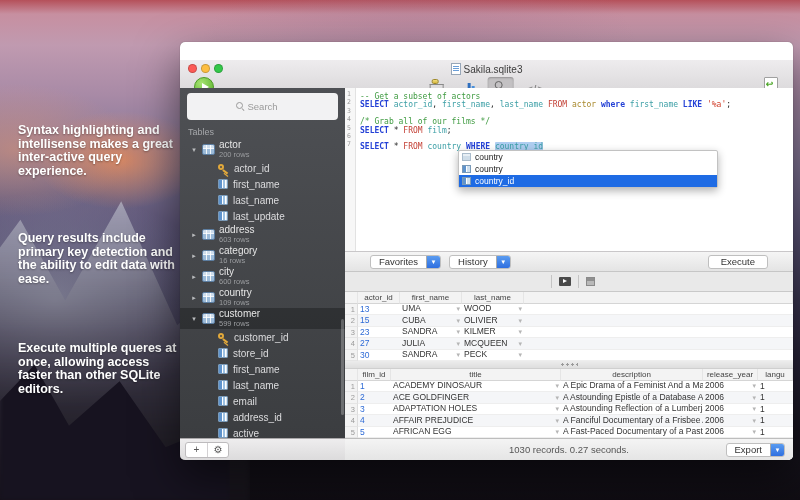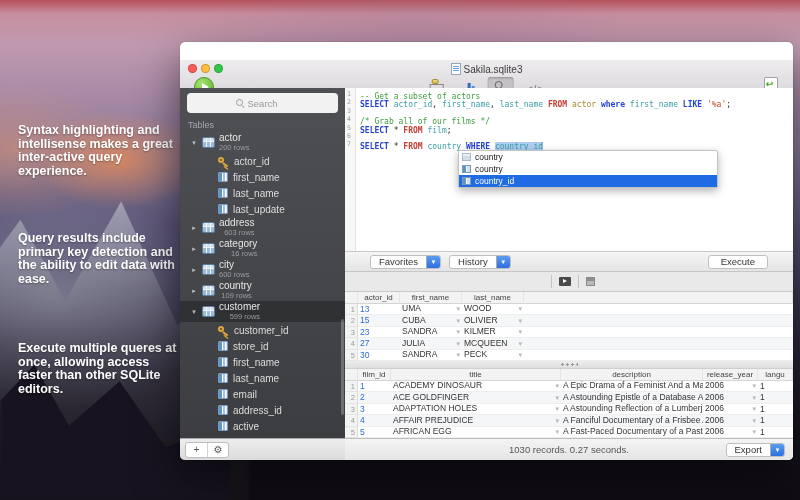--- a/index.html
+++ b/index.html
@@ -74,40 +74,40 @@
   .export-icon{width:12px;height:15px;background:#fff;border:1px solid #a0a0a0;border-radius:1px;position:relative;}
   .export-icon::before{content:"↩";color:#4ea82a;font-weight:bold;font-size:9px;position:absolute;left:1px;top:1px;}
   .export-icon::after{content:"▾";font-size:5px;color:#555;position:absolute;right:-6px;bottom:0;}
 
   
   .content{position:absolute;top:46px;left:0;right:0;bottom:0;display:flex;}
 
   
   .sidebar{width:165px;flex:none;background:linear-gradient(180deg,#4e5054,#3a3c3f);
     display:flex;flex-direction:column;position:relative;}
-  .search-field{margin:5px 7px 0;height:20px;background:rgba(255,255,255,.93);border-radius:4px;
+  .search-field{margin:5px 7px 0;height:27px;background:rgba(255,255,255,.93);border-radius:4px;
     display:flex;align-items:center;justify-content:center;gap:3px;flex:none;}
   .search-icon{width:9px;height:9px;position:relative;display:inline-block;flex:none;}
   .search-icon::before{content:"";position:absolute;left:0;top:0;width:5px;height:5px;
     border:1px solid #9a9a9a;border-radius:50%;}
   .search-icon::after{content:"";position:absolute;left:6px;top:6px;width:3px;height:1px;
     background:#9a9a9a;transform:rotate(45deg);transform-origin:left center;}
   .search-input{width:42px;border:none;outline:none;background:transparent;font-size:9.5px;
     color:#444;padding:0;font-family:"Liberation Sans",sans-serif;}
   .search-input::placeholder{color:#9a9a9a;}
   .tables-label{margin:7px 0 2px 8px;font-size:9px;color:#a6a8ab;flex:none;}
   .tree{flex:1;overflow:hidden;}
   .tree-item{display:flex;align-items:center;box-sizing:border-box;}
   .tree-item.kind-table{height:21px;padding-left:10px;gap:4px;color:#e6e6e6;}
   .tree-item.kind-column,.tree-item.kind-key{height:16px;padding-left:38px;gap:5px;color:#dcdcde;font-size:10px;}
   .tree-item.selected{background:rgba(0,0,0,.28);}
   .disclosure{width:8px;font-size:7px;color:#b9bbbd;text-align:center;flex:none;}
   .labels{display:flex;flex-direction:column;line-height:9.5px;}
   .labels .nm{font-size:10px;}
-  .labels .meta{font-size:7.5px;color:#9b9da0;text-align:right;}
+  .labels .meta{font-size:7.5px;color:#9b9da0;}
   .table-icon{width:13px;height:11px;flex:none;border:1px solid #5c7da0;border-radius:2px;box-sizing:border-box;
     background-color:#9cbbd9;
     background-image:linear-gradient(90deg,transparent 0 3px,rgba(255,255,255,.85) 3px 4px,transparent 4px 7px,rgba(255,255,255,.85) 7px 8px,transparent 8px),
       linear-gradient(180deg,rgba(255,255,255,.5) 0 3px,rgba(255,255,255,.85) 3px 4px,transparent 4px);}
   .column-icon{width:10px;height:10px;flex:none;border:1px solid #7a9ab8;border-radius:1px;box-sizing:border-box;
     background:linear-gradient(90deg,#5f93cc 0 3px,#fff 3px 4px,#9cc0e2 4px 6px,#fff 6px 7px,#d8e6f2 7px);}
   .key-icon{width:11px;height:11px;flex:none;position:relative;}
   .key-icon::before{content:"";position:absolute;left:0;top:1px;width:6px;height:6px;
     border:2px solid #e2a93b;border-radius:50%;box-sizing:border-box;}
   .key-icon::after{content:"";position:absolute;left:5px;top:6px;width:6px;height:1.5px;
@@ -123,21 +123,21 @@
   .seg .segbtn + .segbtn{border-left:1px solid #d3d1d3;}
 
   
   .main{flex:1;min-width:0;display:flex;flex-direction:column;position:relative;background:#fff;}
 
   .editor{height:164px;flex:none;display:flex;border-bottom:1px solid #c9c7c9;box-sizing:border-box;}
   .gutter{width:11px;flex:none;background:#f7f7f7;border-right:1px solid #e2e2e2;padding-top:2px;box-sizing:border-box;}
   .ln{height:8.4px;font:6.5px "DejaVu Sans Mono",monospace;color:#9a9a9a;padding-left:2px;}
   .code{flex:1;padding:4px 0 0 4px;font:8px "DejaVu Sans Mono",monospace;color:#222;white-space:pre;overflow:hidden;}
   .code-line{height:8.4px;}
-  .tok-comment{color:#3f9b41;} .tok-kw{color:#2441d6;font-weight:bold;} .tok-kw2{color:#c33f34;font-weight:bold;}
+  .tok-comment{color:#3f9b41;} .tok-kw{color:#2441d6;font-weight:bold;} .tok-kw2{color:#c33f34;font-weight:normal;}
   .tok-ident{color:#3a9ea5;} .tok-table{color:#a8892c;} .tok-str{color:#d03d28;} .tok-plain{color:#222;}
   .tok-sel{background:#aecdf0;border-radius:1px;}
 
   .autocomplete{position:absolute;left:113px;top:62px;width:258px;background:#fff;
     border:1px solid #c2c2c2;border-radius:2px;box-shadow:0 3px 8px rgba(0,0,0,.3);z-index:6;}
   .ac-row{display:flex;align-items:center;gap:4px;height:12px;padding-left:3px;font-size:8.5px;color:#222;}
   .ac-row.selected{background:#1e6be4;color:#fff;}
   .ac-table-icon{width:9px;height:8px;flex:none;border:1px solid #aabccc;box-sizing:border-box;
     background:linear-gradient(180deg,#e8eff5 0 2px,#cfdde9 2px);}
   .ac-column-icon{width:9px;height:8px;flex:none;border:1px solid #7a9ab8;box-sizing:border-box;

